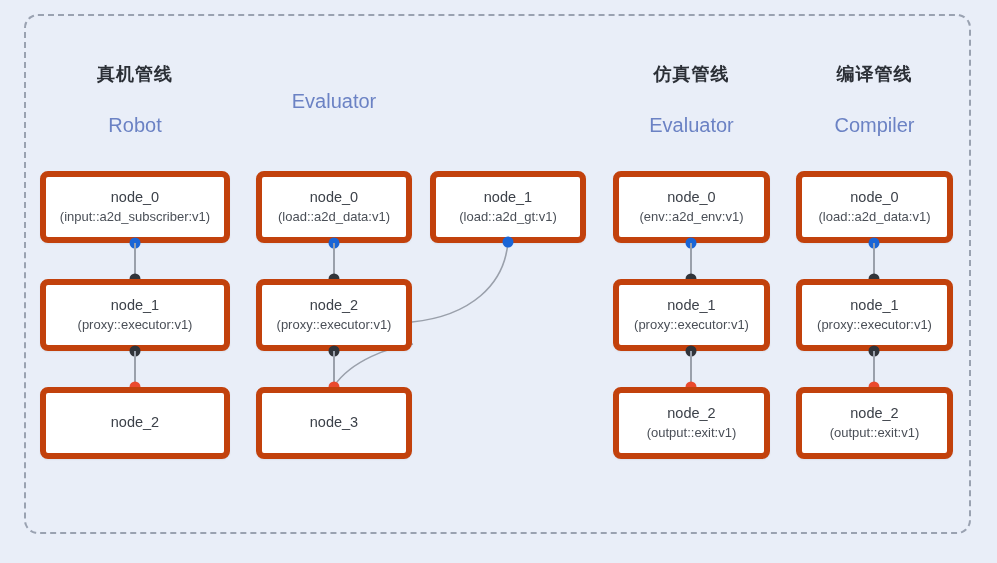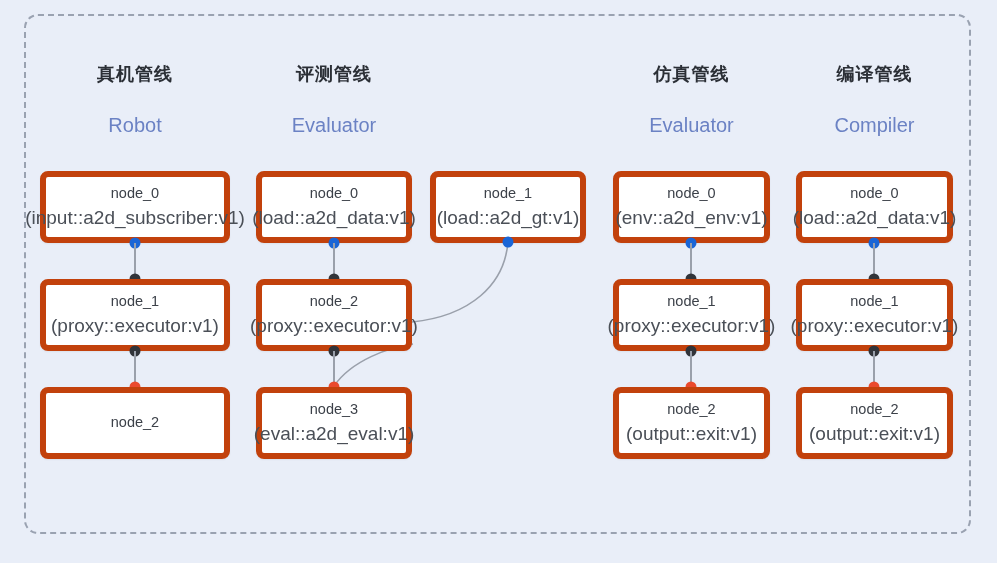--- a/index.html
+++ b/index.html
@@ -65,21 +65,21 @@
     align-items: center;
     justify-content: center;
     text-align: center;
   }
   .node .nname {
     font-size: 14.5px;
     color: #3c4149;
     line-height: 1.45;
   }
   .node .nspec {
-    font-size: 19px;
+    font-size: 13px;
     color: #4a4f57;
     line-height: 1.45;
     white-space: nowrap;
   }
   
   .port {
     position: absolute;
     width: 11px;
     height: 11px;
     border-radius: 50%;
@@ -134,21 +134,20 @@
   </div>
   <div class="port black" style="left:135px; top:351px;"></div>
   <div class="link" style="left:135px; top:351px; height:36px;"></div>
   <div class="port red" style="left:135px; top:387px;"></div>
 
   <div class="node" style="left:40px; top:387px; width:190px; height:72px;">
     <div class="nname">node_2</div>
   </div>
 
   <div class="col-head" style="left:256px; top:62px; width:156px;">
-    <div class="cn">评测管线</div>
     <div class="en">Evaluator</div>
   </div>
 
   <div class="node" style="left:256px; top:171px; width:156px; height:72px;">
     <div class="nname">node_0</div>
     <div class="nspec">(load::a2d_data:v1)</div>
   </div>
   <div class="port blue" style="left:334px; top:243px;"></div>
   <div class="link" style="left:334px; top:243px; height:36px;"></div>
   <div class="port black" style="left:334px; top:279px;"></div>
@@ -156,21 +155,20 @@
   <div class="node" style="left:256px; top:279px; width:156px; height:72px;">
     <div class="nname">node_2</div>
     <div class="nspec">(proxy::executor:v1)</div>
   </div>
   <div class="port black" style="left:334px; top:351px;"></div>
   <div class="link" style="left:334px; top:351px; height:36px;"></div>
   <div class="port red" style="left:334px; top:387px;"></div>
 
   <div class="node" style="left:256px; top:387px; width:156px; height:72px;">
     <div class="nname">node_3</div>
-    <div class="nspec">(eval::a2d_eval:v1)</div>
   </div>
 
   <div class="node" style="left:430px; top:171px; width:156px; height:72px;">
     <div class="nname">node_1</div>
     <div class="nspec">(load::a2d_gt:v1)</div>
   </div>
   <div class="port blue" style="left:508px; top:242px;"></div>
 
   <div class="col-head" style="left:613px; top:62px; width:157px;">
     <div class="cn">仿真管线</div>

